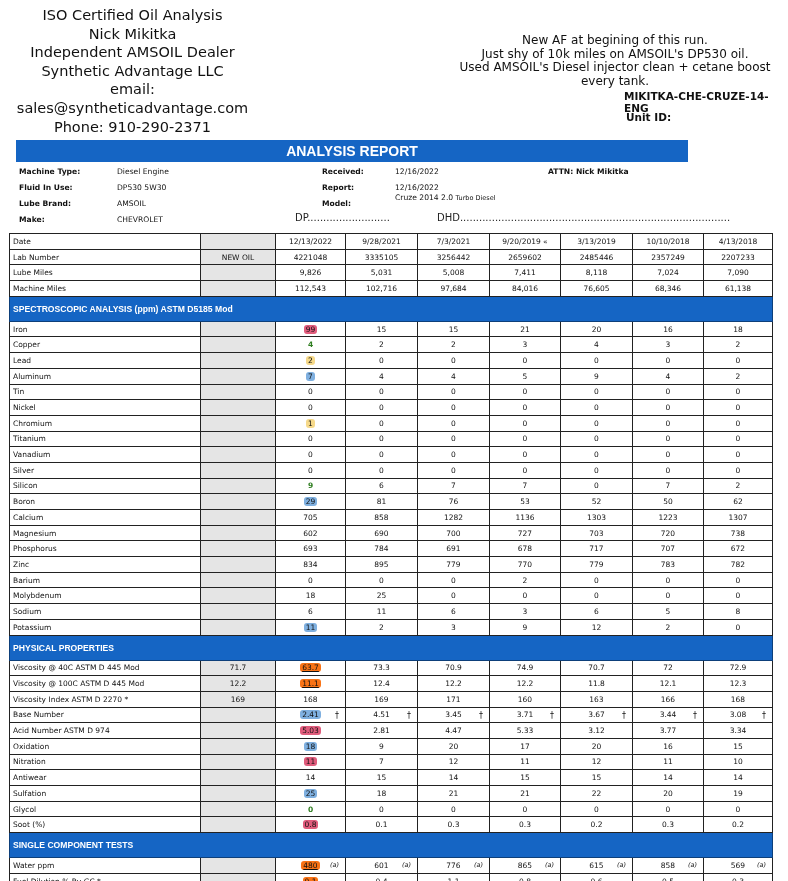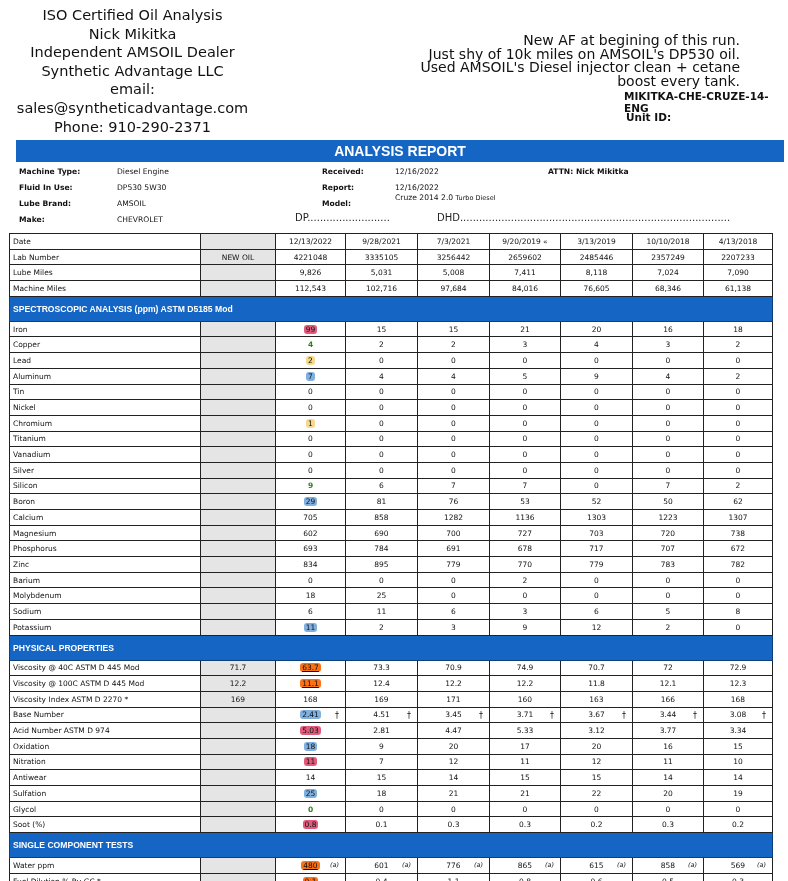--- a/index.html
+++ b/index.html
@@ -1,26 +1,26 @@
 <!DOCTYPE html>
 <html><head>
 <meta charset="utf-8">
 <style>
   * { box-sizing: border-box; margin: 0; padding: 0; }
   html, body { width: 788px; height: 881px; background: #ffffff; overflow: hidden; }
   body { position: relative; font-family: "DejaVu Sans", sans-serif; color: #111; }
 
   .dealer { position: absolute; left: 0; top: 6px; width: 265px; text-align: center;
     font-family: "DejaVu Sans", sans-serif; font-size: 14.5px; line-height: 18.6px; color: #111; }
-  .notes { position: absolute; left: 410px; top: 34px; width: 330px; text-align: right;
-    font-size: 14px; line-height: 13.6px; color: #111; }
+  .notes { position: absolute; left: 450px; top: 34px; width: 330px; text-align: center;
+    font-size: 12px; line-height: 13.6px; color: #111; }
   .unit-code { position: absolute; left: 624px; top: 90px; font-size: 10.5px; font-weight: bold; }
   .unit-id { position: absolute; left: 626px; top: 111px; font-size: 10.5px; font-weight: bold; }
 
-  .banner { position: absolute; left: 16px; top: 140px; width: 768px; height: 22px;
+  .banner { position: absolute; left: 16px; top: 140px; width: 672px; height: 22px;
     background: #1565c4; color: #fff; font-family: "Liberation Sans", sans-serif;
     font-weight: bold; font-size: 14px; text-align: center; line-height: 22px; }
 
   .meta { position: absolute; font-size: 7.6px; white-space: nowrap; }
   .meta.lbl { font-weight: bold; }
   .small { font-size: 6.5px; }
   .dp { position: absolute; top: 212px; font-size: 10px; white-space: nowrap; color: #222; }
 
   table.grid { position: absolute; left: 9px; top: 233px; width: 763px; border-collapse: collapse;
     table-layout: fixed; font-size: 7.5px; }

